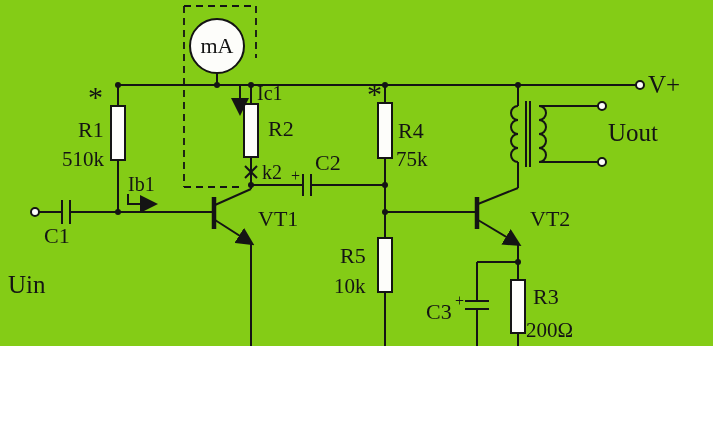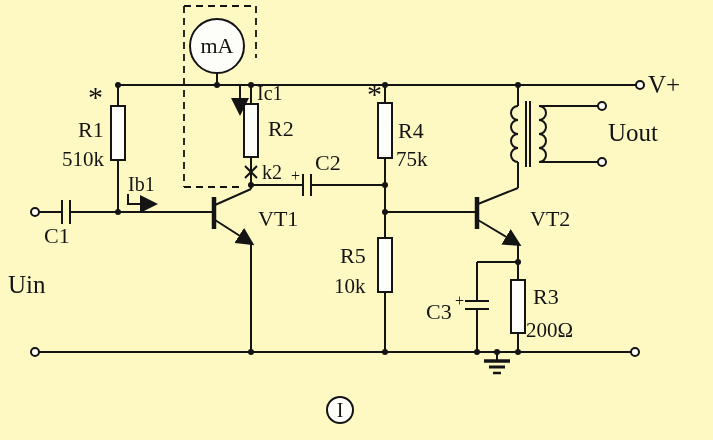--- a/index.html
+++ b/index.html
@@ -1,16 +1,16 @@
 <!DOCTYPE html>
 <html><head>
 <meta charset="utf-8">
 <style>
   html,body{margin:0;padding:0;background:#ffffff;}
-  .canvas{position:relative;width:713px;height:440px;background:#fef9c3;overflow:hidden;text-align:right;}
+  .canvas{position:relative;width:713px;height:346px;background:#84cc16;overflow:hidden;text-align:right;}
   svg{display:block;}
   svg text{font-family:"Liberation Serif", serif;fill:#141414;}
   .wire{stroke:#141414;stroke-width:2;fill:none;}
   .thick{stroke:#141414;stroke-width:4.5;fill:none;}
   .dashed{stroke:#141414;stroke-width:1.8;stroke-dasharray:7 5;fill:none;}
   .comp{fill:#fdfdfa;stroke:#141414;stroke-width:2;}
   .dot{fill:#141414;stroke:none;}
   .terminal{fill:#fdfdfa;stroke:#141414;stroke-width:2;}
   .lbl{font-size:22px;}
   .val{font-size:21px;}

